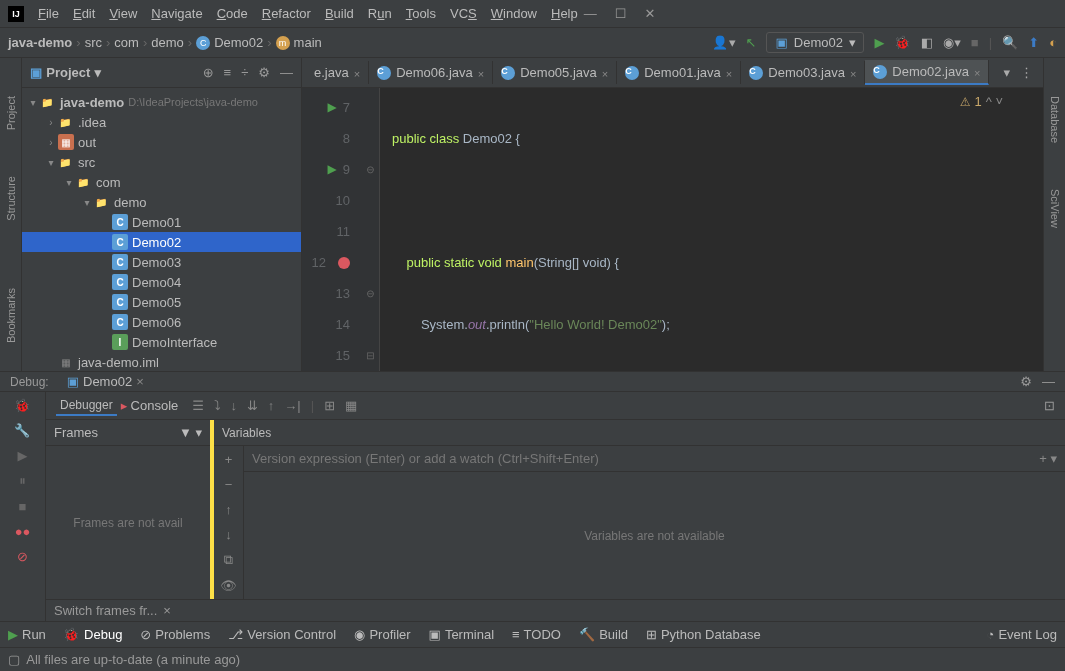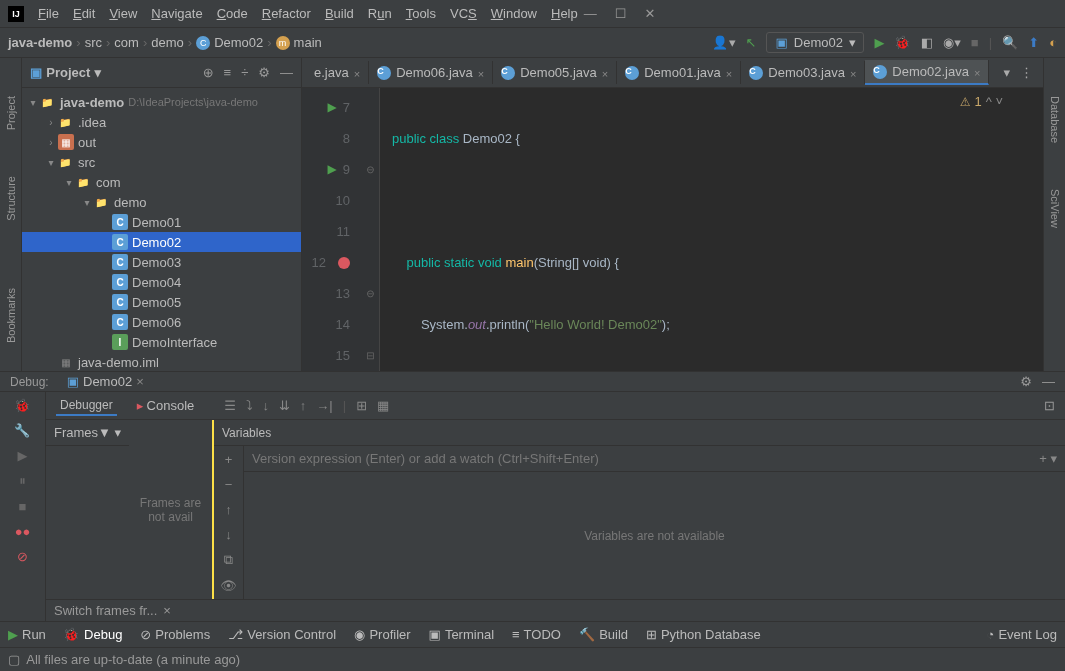--- a/index.html
+++ b/index.html
@@ -48,46 +48,46 @@
 .tab-more{margin-left:auto;display:flex;gap:10px;padding:0 10px;color:#aaa}
 .code{flex:1;display:flex;font-family:"Consolas","Courier New",monospace;font-size:15px;position:relative;overflow:hidden}
 .gutter{width:60px;background:#313335;color:#606366;text-align:right;padding:4px 12px 4px 0;line-height:31px}
 .gutter .ln{height:31px;display:flex;justify-content:flex-end;align-items:center;gap:6px}
 .gutter .bp{width:12px;height:12px;background:#db5860;border-radius:50%}
 .gutter .run-g{color:#4f9f4f;font-size:12px}
 .fold-gutter{width:18px;background:#313335;border-right:1px solid #444;display:flex;flex-direction:column;padding-top:4px}
 .fold-gutter div{height:31px;display:flex;align-items:center;justify-content:center;color:#666;font-size:10px}
 .code-text{flex:1;padding:4px 0 4px 12px;line-height:31px;white-space:pre}
 .code-text .line{height:31px}
-.kw{color:#14b8a6}
+.kw{color:#bef264}
 .str{color:#6a8759}
 .fn{color:#ffc66d}
 .cls{color:#a9b7c6}
 .fld{color:#9876aa;font-style:italic}
 .var{color:#a9b7c6}
 .par{color:#a9b7c6}
 .warn-badge{position:absolute;top:6px;right:40px;display:flex;align-items:center;gap:4px;color:#c9a86a;font-size:12px}
 .right-strip{width:22px;background:#3c3f41;border-left:1px solid #323232;display:flex;flex-direction:column;align-items:center;padding-top:30px;gap:30px}
 .right-strip .vtab{writing-mode:vertical-rl;font-size:11px;color:#999;cursor:pointer;padding:8px 2px}
 .debug-panel{height:250px;background:#3c3f41;border-top:1px solid #323232;display:flex;flex-direction:column}
 .debug-header{height:26px;display:flex;align-items:center;padding:0 10px;border-bottom:1px solid #323232;gap:10px}
 .debug-header .dtitle{color:#999;font-size:12px}
 .debug-header .dtab{padding:2px 8px;display:flex;align-items:center;gap:4px;font-size:12px}
 .debug-header .right{margin-left:auto;display:flex;gap:10px;color:#999}
 .debug-body{flex:1;display:flex}
 .debug-left{width:46px;border-right:1px solid #323232;display:flex;flex-direction:column;align-items:center;padding:6px 0;gap:10px}
 .debug-left .dico{color:#999;cursor:pointer}
 .debug-main{flex:1;display:flex;flex-direction:column}
-.debug-tabs{height:28px;display:flex;align-items:center;border-bottom:1px solid #323232;padding:0 10px;gap:16px}
+.debug-tabs{height:28px;display:flex;align-items:center;border-bottom:1px solid #323232;padding:0 10px;}
 .debug-tabs .dt{font-size:12px;padding:2px 4px;cursor:pointer}
 .debug-tabs .dt.active{border-bottom:2px solid #3c7bc5}
 .debug-tabs .tbtns{display:flex;gap:10px;color:#888;margin-left:10px}
 .debug-tabs .right{margin-left:auto;color:#999}
 .frames-vars{flex:1;display:flex}
-.frames{width:168px;border-right:2px solid #fde047;display:flex;}
+.frames{width:168px;border-right:4px solid #fde047;display:flex;flex-direction:column}
 .frames-head{height:26px;display:flex;align-items:center;padding:0 8px;justify-content:space-between;font-size:12px;border-bottom:1px solid #323232}
 .frames-body{flex:1;display:flex;align-items:center;justify-content:center;color:#777;font-size:12px;padding:0 8px;text-align:center}
 .vars{flex:1;display:flex;flex-direction:column}
 .vars-head{height:26px;display:flex;align-items:center;padding:0 8px;font-size:12px;border-bottom:1px solid #323232}
 .vars-toolbar{width:30px;border-right:1px solid #323232;display:flex;flex-direction:column;align-items:center;padding:6px 0;gap:10px;color:#888}
 .vars-content{flex:1;display:flex}
 .vars-main{flex:1;display:flex;flex-direction:column}
 .eval-row{height:26px;border-bottom:1px solid #323232;display:flex;align-items:center;padding:0 8px;color:#777;font-size:12px}
 .vars-body{flex:1;display:flex;align-items:center;justify-content:center;color:#777;font-size:12px}
 .switch-bar{height:22px;border-top:1px solid #323232;display:flex;align-items:center;padding:0 8px;font-size:11px;color:#999;gap:6px}

